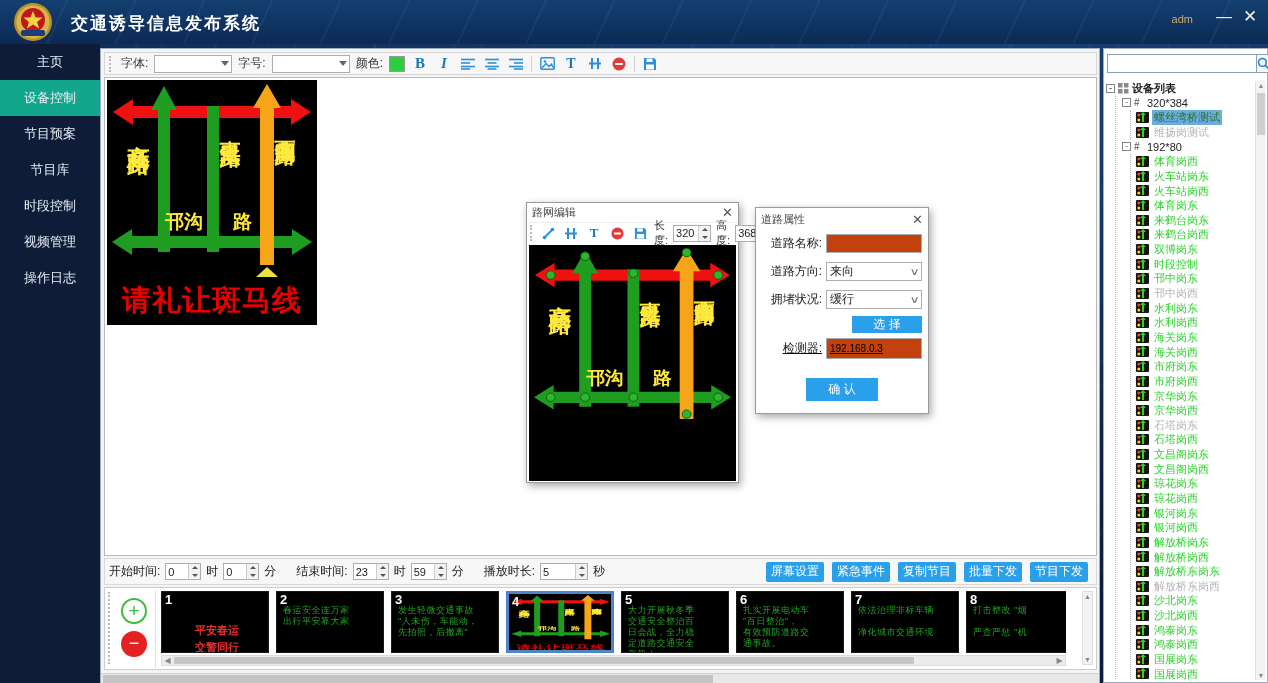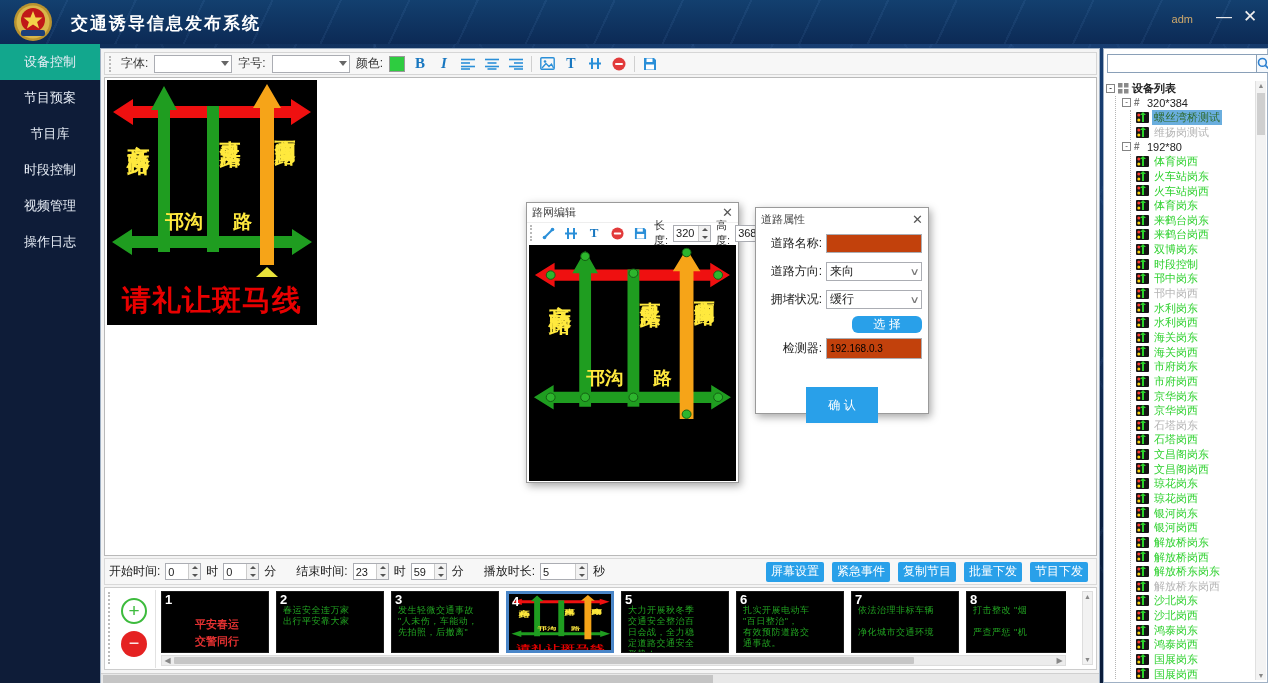--- a/index.html
+++ b/index.html
@@ -97,21 +97,21 @@
   .thumbs { position:absolute; left:3px; top:538px; width:993px; height:83px; background:#fff; border:1px solid #ccc; }
   .pm-grip { position:absolute; left:3px; top:4px; width:4px; height:72px; border-left:2px dotted #bbb; }
   .pm-box { position:absolute; left:9px; top:2px; width:42px; height:78px; border-right:1px solid #e2e2e2; }
   .btn-plus { position:absolute; left:7px; top:8px; width:26px; height:26px; border:2px solid #3dbb3d; border-radius:50%; color:#3dbb3d; font-size:19px; line-height:21px; text-align:center; cursor:pointer; background:#fff; }
   .btn-minus { position:absolute; left:7px; top:41px; width:26px; height:26px; background:#e52222; border-radius:50%; color:#fff; font-size:18px; line-height:25px; text-align:center; cursor:pointer; }
   .thumb-row { position:absolute; left:56px; top:3px; right:30px; height:64px; display:flex; gap:7px; overflow:hidden; }
   .thumb { position:relative; flex:none; width:108px; height:62px; background:#000; border:1px solid #1a1a1a; overflow:hidden; }
   .thumb.selected { border:3px solid #4a86c8; }
   .t-num { position:absolute; left:3px; top:0; color:#fff; font-weight:bold; font-size:13px; z-index:2; }
   .t-body { position:absolute; inset:0; padding:13px 2px 0 6px; }
-  .t-body.red { color:#e03030; font-size:11px; text-align:center; line-height:17px; padding-top:24px; font-weight:bold; }
+  .t-body.red { color:#e03030; font-size:11px; text-align:center; line-height:17px; padding-top:24px; font-weight:bold;margin-top:6px; }
   .t-body.green { color:#21a321; font-size:9px; line-height:11px; letter-spacing:0.5px; }
   .hscroll { position:absolute; left:56px; right:30px; bottom:3px; height:11px; background:#ececec; border:1px solid #ddd; }
   .hscroll .ha { position:absolute; top:0; width:11px; height:9px; color:#888; font-size:8px; line-height:9px; text-align:center; }
   .hscroll .thumbbar { position:absolute; left:12px; top:1px; height:7px; width:82%; background:#c6c6c6; border-radius:1px; }
   .vscroll { position:absolute; right:3px; top:3px; width:11px; height:74px; background:#f2f2f2; border:1px solid #ddd; }
   .vscroll span { position:absolute; left:0; width:100%; text-align:center; color:#888; font-size:7px; }
   .bscroll { position:absolute; left:0px; top:624px; width:998px; height:11px; background:#e8e8e8; border-top:1px solid #d0d0d0; }
   .bscroll .thumbbar { position:absolute; left:2px; top:1px; height:8px; width:610px; background:#c4c4c4; }
 
   
@@ -148,20 +148,21 @@
       <polygon points="20,9 22.6,15.4 29.5,15.6 24.1,19.9 26.1,26.5 20,22.6 13.9,26.5 15.9,19.9 10.5,15.6 17.4,15.4" fill="#f3d34a"></polygon>
       <rect x="8" y="28" width="24" height="6" rx="2" fill="#1b3f7a"></rect>
     </svg>
     <div class="hdr-title">交通诱导信息发布系统</div>
     <div class="hdr-user">adm</div>
     <div class="win-min">—</div>
     <div class="win-close">✕</div>
   </div>
 
   <div class="sidebar" id="sidebar-menu">
+  <div class="side-item"><span class="side-label">主页</span></div>
 
 
   <div class="side-item active"><span class="side-label">设备控制</span></div>
 
   <div class="side-item"><span class="side-label">节目预案</span></div>
 
   <div class="side-item"><span class="side-label">节目库</span></div>
 
   <div class="side-item"><span class="side-label">时段控制</span></div>
 
@@ -389,26 +390,26 @@
               <span class="chev">∨</span>
             </span>
         </div>
         <div class="rp-row" style="top:82px;">
           <span class="rp-lab">拥堵状况:</span>
           <span class="rp-ddl">
               <span>缓行</span>
               <span class="chev">∨</span>
             </span>
         </div>
-        <button class="blue-btn" style="position:absolute; left:96px; top:108px; width:70px; height:17px;border-radius:6px;">选 择</button>
-        <div class="rp-row" style="top:130px;">
+        <button class="blue-btn" style="position:absolute; left:96px; top:108px; width:70px; height:17px;">选 择</button>
+        <div class="rp-row" style="top:130px;text-decoration:underline;">
           <span class="rp-lab">检测器:</span>
           <input class="rp-input" style="height: 21px;" value="192.168.0.3">
         </div>
-        <button class="blue-btn" style="position:absolute; left:50px; top:179px; width:72px; height:36px;">确 认</button>
+        <button class="blue-btn" style="position:absolute; left:50px; top:170px; width:72px; height:23px;">确 认</button>
       </div>
 
     </div>
 
     <div class="ctrl">
       <span>开始时间:</span>
       <span class="spin">
           <input value="0" style="">
           <span class="sp-ar">
             <i class="up"></i>

